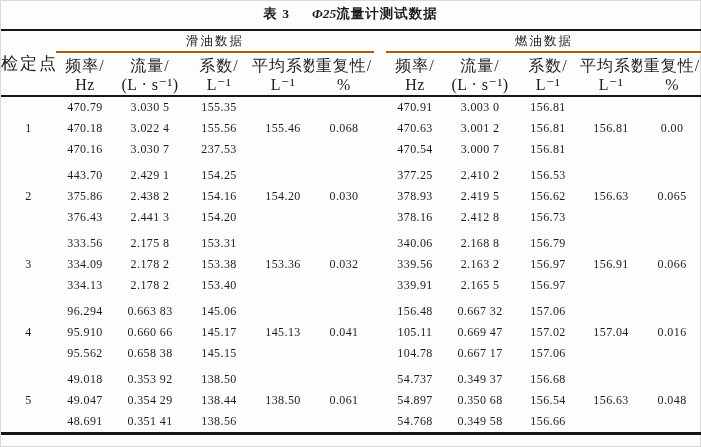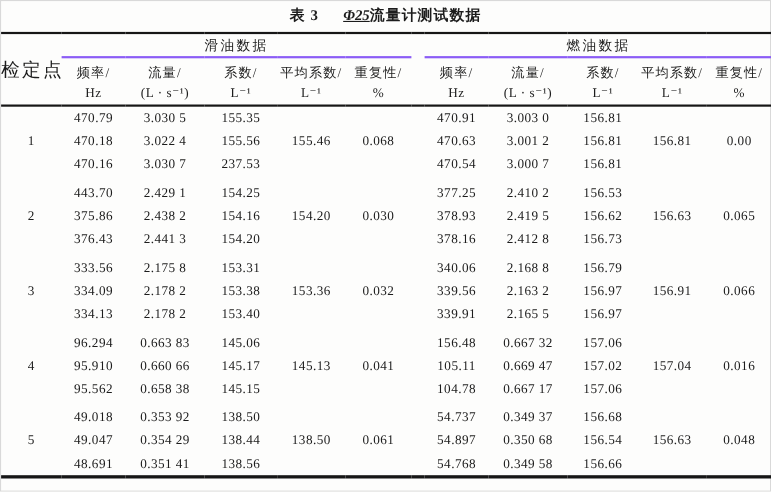--- a/index.html
+++ b/index.html
@@ -19,21 +19,21 @@
   }
   .title{
     height:28px;
     line-height:26px;
     text-align:center;
     font-size:13.5px;
     font-weight:bold;
     letter-spacing:1px;
   }
   .t-num{margin-right:22px;}
-  .t-phi{font-style:italic;margin-right:0;letter-spacing:0;text-decoration:underline;}
+  .t-phi{font-style:italic;margin-right:0;letter-spacing:0;}
   table{
     width:699px;
     table-layout:fixed;
     border-collapse:collapse;
     border-top:2.5px solid #161616;
     border-bottom:3px solid #161616;
   }
   th,td{
     margin:0;padding:0;
     text-align:center;
@@ -43,27 +43,27 @@
     white-space:nowrap;
   }
   .group-row th{height:20px;font-size:12.5px;}
   th.corner{
     font-size:17px;
     letter-spacing:2px;
     border-bottom:2.5px solid #161616;
   }
   th.group{
     letter-spacing:2px;
-    border-bottom:2px solid #8b5cf6;
+    border-bottom:2px solid #a16207;
   }
   th.gapcol{border-bottom:2.5px solid #161616;}
   .sub-row th{
     height:42px;
     border-bottom:2.5px solid #161616;
-    font-size:12px;
+    font-size:16px;
   }
   .sub-top{line-height:20px;letter-spacing:1px;}
   .sub-bot{line-height:17px;letter-spacing:0.5px;}
   tbody td{
     height:21px;
     font-size:12px;
     letter-spacing:0.4px;
   }
   tr.spacer td{height:5px;}
 </style>

